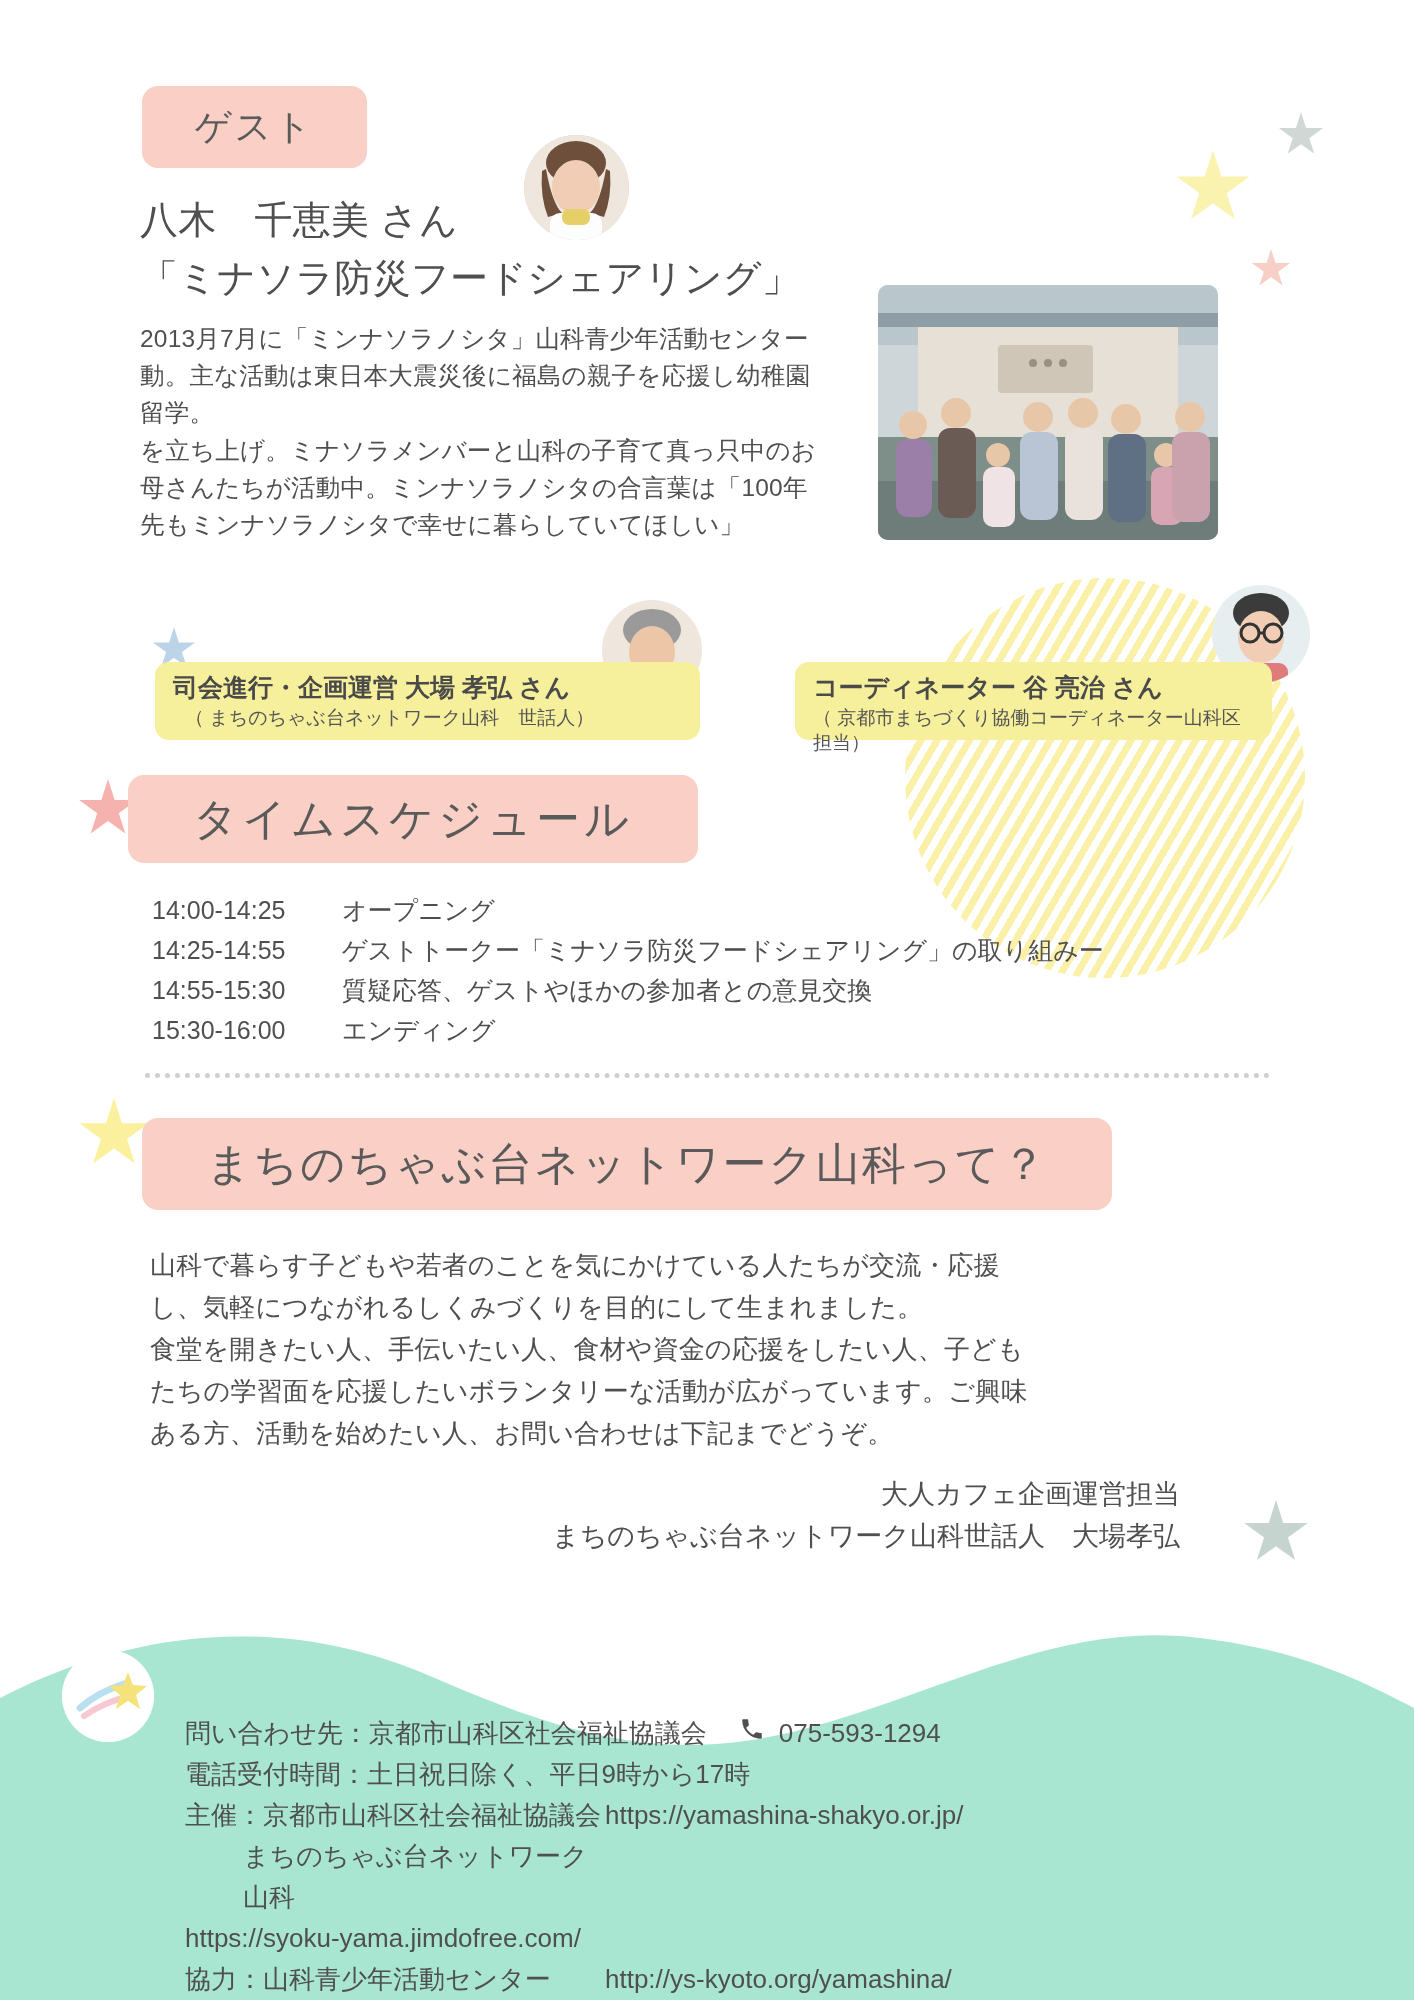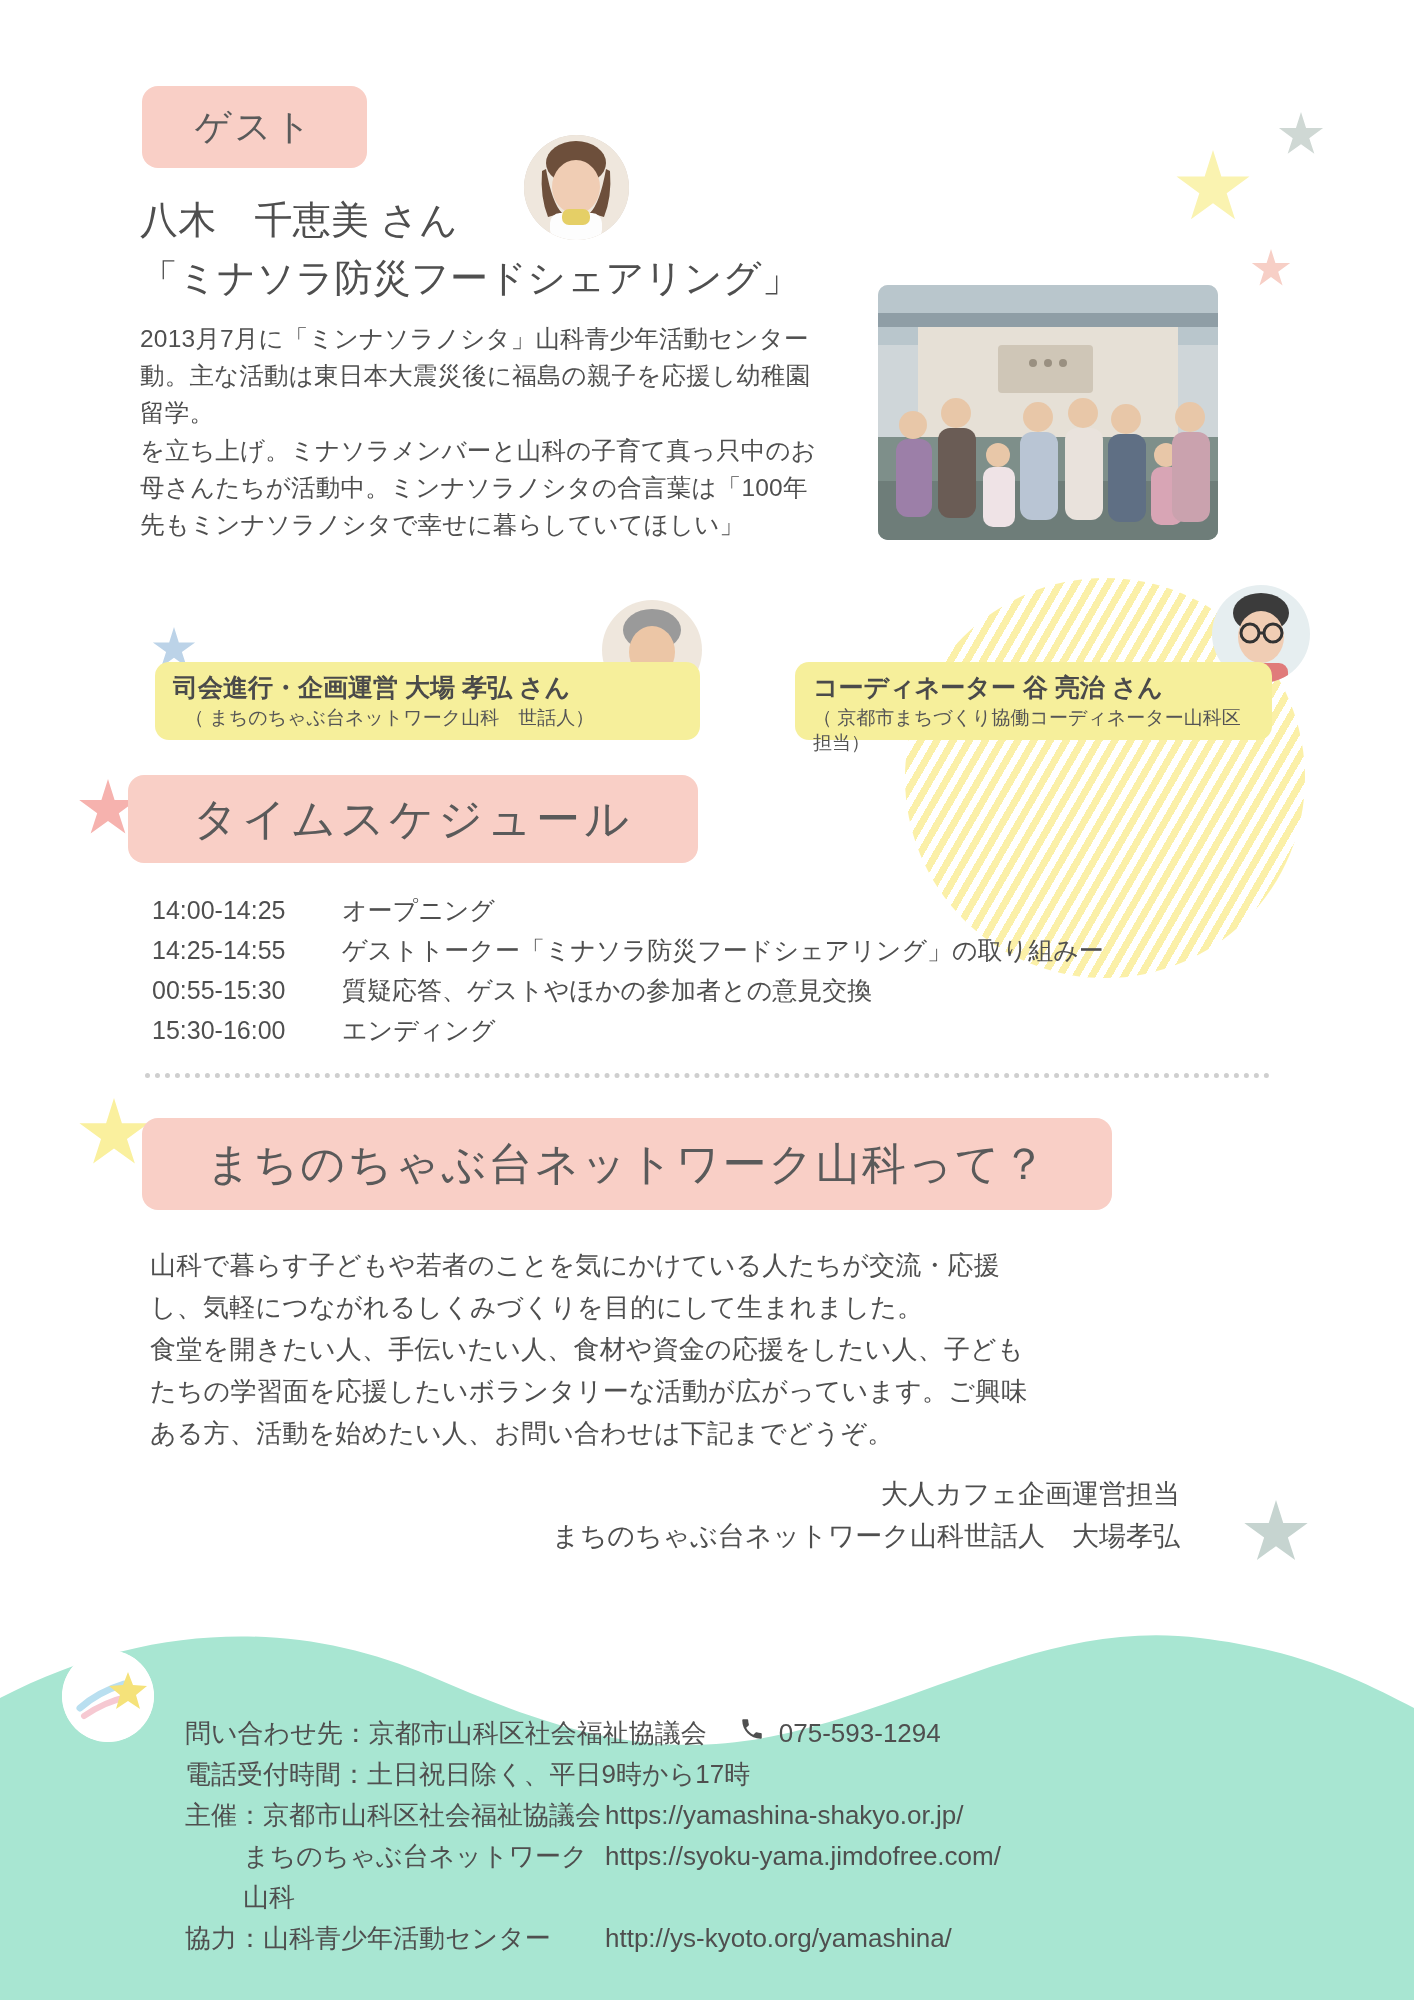--- a/index.html
+++ b/index.html
@@ -207,21 +207,21 @@
 <div style="position:absolute; left:152px; top:890px; width:1140px;">
   <div style="display:flex; font-size:25px; line-height:1.6; color:#4f4f4f;">
     <span style="width:190px;" class="nowrap">14:00-14:25</span>
     <span>オープニング</span>
   </div>
   <div style="display:flex; font-size:25px; line-height:1.6; color:#4f4f4f;">
     <span style="width:190px;" class="nowrap">14:25-14:55</span>
     <span>ゲストトークー「ミナソラ防災フードシェアリング」の取り組みー</span>
   </div>
   <div style="display:flex; font-size:25px; line-height:1.6; color:#4f4f4f;">
-    <span style="width:190px;" class="nowrap">00:55-15:30</span>
+    <span style="width:190px;" class="nowrap">14:55-15:30</span>
     <span>質疑応答、ゲストやほかの参加者との意見交換</span>
   </div>
   <div style="display:flex; font-size:25px; line-height:1.6; color:#4f4f4f;">
     <span style="width:190px;" class="nowrap">15:30-16:00</span>
     <span>エンディング</span>
   </div>
 </div>
 
 <div class="dotted-rule" style="left:145px; top:1073px; width:1125px;"></div>
 
@@ -265,21 +265,21 @@
         <path d="M6.6 10.8c1.4 2.8 3.8 5.1 6.6 6.6l2.2-2.2c.3-.3.7-.4 1-.2 1.2.4 2.4.6 3.6.6.6 0 1 .4 1 1V20c0 .6-.4 1-1 1C10.6 21 3 13.4 3 4c0-.6.4-1 1-1h3.5c.6 0 1 .4 1 1 0 1.3.2 2.5.6 3.6.1.4 0 .8-.2 1.1l-2.3 2.1z" fill="#4f4f4f"></path>
       </svg>
     </span>
     <span style="margin-left:6px;">075-593-1294</span>
   </div>
   <div>電話受付時間：土日祝日除く、平日9時から17時</div>
   <div style="display:flex;">
     <span style="width:420px;">主催：京都市山科区社会福祉協議会</span>
     <span>https://yamashina-shakyo.or.jp/</span>
   </div>
-  <div style="display:flex;">
+  <div style="display:flex;flex-direction:column;">
     <span style="width:420px; padding-left:58px; box-sizing:border-box;">まちのちゃぶ台ネットワーク山科</span>
     <span>https://syoku-yama.jimdofree.com/</span>
   </div>
   <div style="display:flex;">
     <span style="width:420px;">協力：山科青少年活動センター</span>
     <span>http://ys-kyoto.org/yamashina/</span>
   </div>
 </div>
 
 </body></html>

